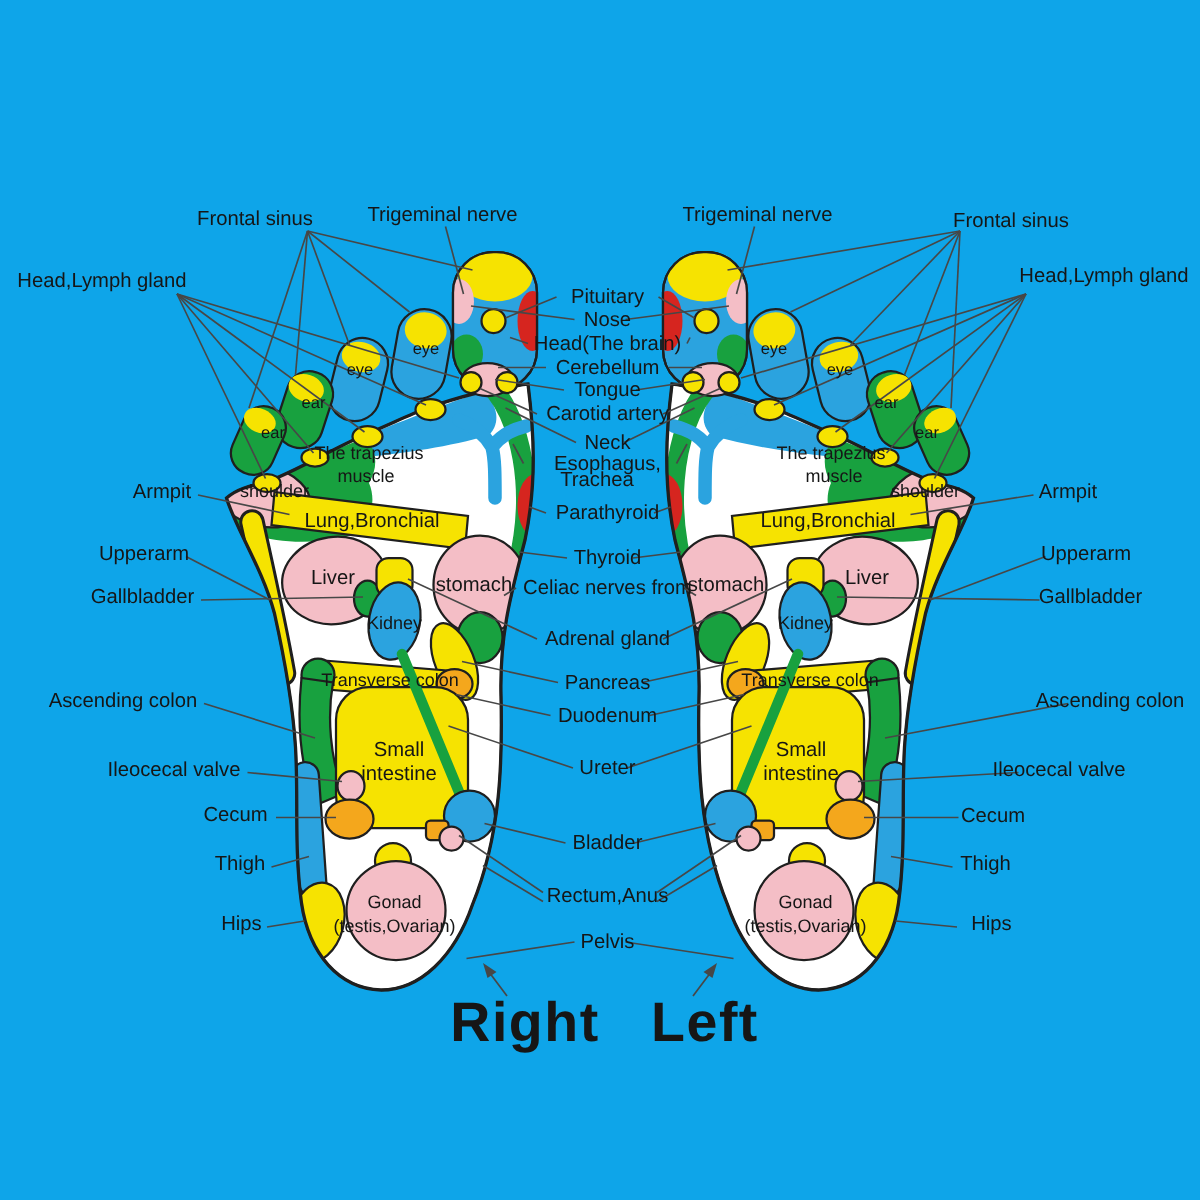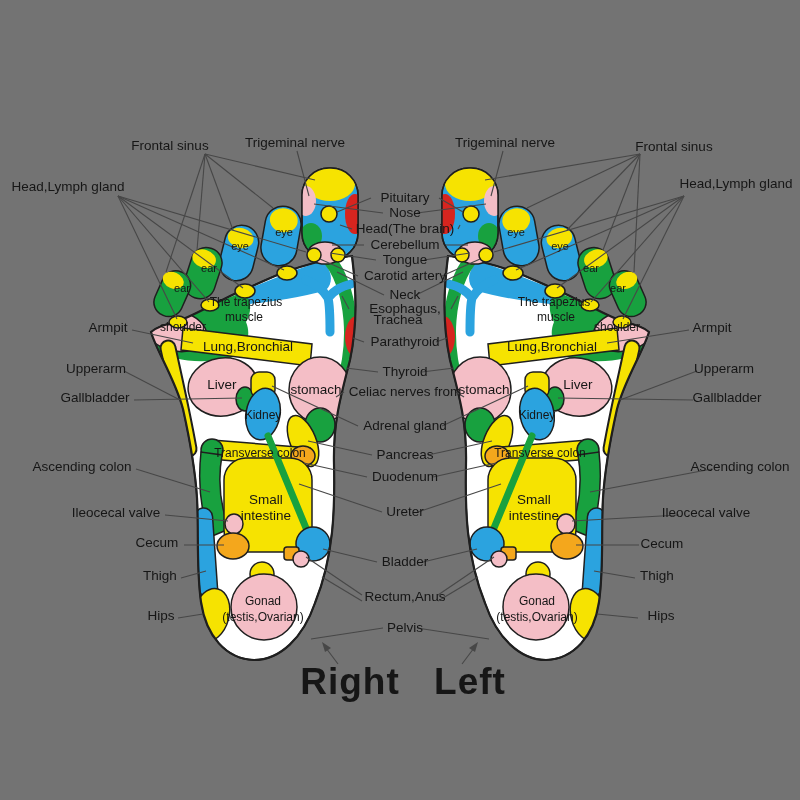--- a/index.html
+++ b/index.html
@@ -1,16 +1,16 @@
 <!DOCTYPE html>
 <html><head>
 <meta charset="utf-8">
 <style>
   html,body{margin:0;padding:0;background:#fff;}
-  .stage{position:relative;width:800px;height:800px;background:#737373;overflow:hidden;}
+  .stage{position:relative;width:800px;height:800px;background:#0ea5e9;overflow:hidden;}
   svg{position:absolute;left:0;top:0;}
   text{fill:#161616;font-family:"Liberation Sans","DejaVu Sans",sans-serif;}
   .t13{font-size:13.5px;}
   .t12{font-size:12px;}
   .t11{font-size:11px;}
   .big{font-size:37px;font-weight:600;letter-spacing:1px;}
   .Y{fill:#F6E301;}.B{fill:#2BA3DF;}.G{fill:#18A13F;}.P{fill:#F4BEC6;}.R{fill:#D6251F;}.O{fill:#F4A71C;}.W{fill:#ffffff;}
   .s{stroke:#1f1f1f;stroke-width:1.5;}
   .ll{stroke:#474747;stroke-width:1.1;}
 </style>

